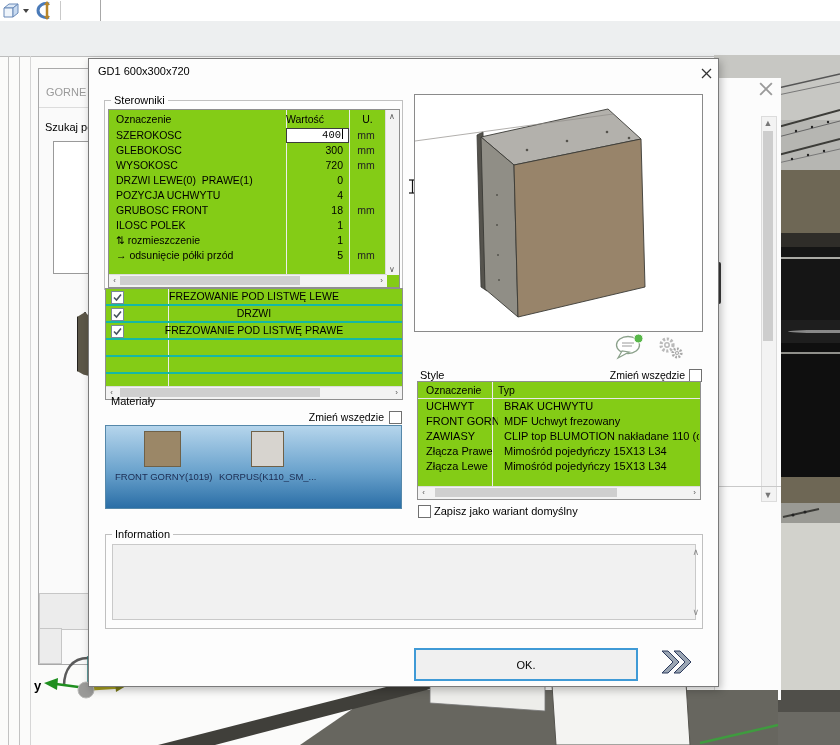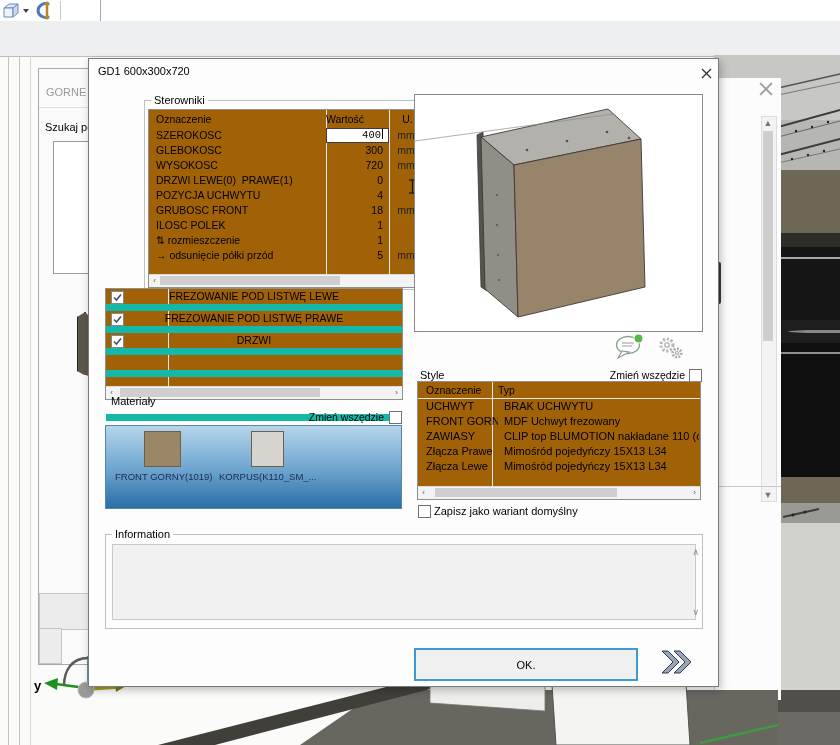--- a/index.html
+++ b/index.html
@@ -66,41 +66,41 @@
 
   
   #dlg{left:88px;top:58px;width:629px;height:627px;background:#fdfdfd;border:1px solid #7a7a7a;
        box-shadow:2px 3px 8px rgba(0,0,0,.25);}
   #dlg .dlg-title{position:absolute;left:9px;top:6px;font-size:11px;}
   #dlg-close{position:absolute;left:606px;top:5px;width:22px;height:18px;display:flex;align-items:center;justify-content:center;}
 
   .grp{position:absolute;border:1px solid #c0c0c0;}
   .grp-label{position:absolute;left:6px;top:-7px;background:#fdfdfd;padding:0 3px;font-size:11px;}
 
-  #grp-ster{left:15px;top:41px;width:297px;height:188px;margin-left:40px;}
-  .dtable{position:absolute;background:#a16207;border:1px solid #8f8f8f;}
+  #grp-ster{left:15px;top:41px;width:297px;height:188px;}
+  .dtable{position:absolute;background:#84cc16;border:1px solid #8f8f8f;}
   #ctrl-table{left:3px;top:8px;width:290px;height:177px;}
   .vscroll{position:absolute;top:0;right:0;bottom:12px;width:13px;background:#f3f3f3;border-left:1px solid #dcdcdc;}
   .hscroll{position:absolute;left:0;bottom:0;height:12px;background:#f3f3f3;border-top:1px solid #dcdcdc;}
   .hthumb{position:absolute;top:1px;height:9px;background:#cfcfcf;}
   .col-sep{position:absolute;width:1px;background:#ececec;top:0;}
   #ctrl-head{position:absolute;left:0;top:0;right:13px;height:17px;font-size:10.5px;}
   #ctrl-head .h-name{position:absolute;left:7px;top:3px;}
   #ctrl-head .h-val{position:absolute;left:177px;top:3px;width:59px;text-align:left;}
   #ctrl-head .h-unit{position:absolute;left:240px;top:3px;width:37px;text-align:center;}
   #ctrl-rows{position:absolute;left:0;top:18px;right:13px;bottom:12px;overflow:hidden;}
   .ctrl-row{height:15px;line-height:15px;font-size:10.5px;white-space:nowrap;}
   .ctrl-name{display:inline-block;width:170px;padding-left:7px;vertical-align:top;white-space:pre;overflow:hidden;}
   .ctrl-val{display:inline-block;width:57px;padding-right:6px;text-align:right;vertical-align:top;}
   .ctrl-val.edit{outline:1px solid #3c3c3c;outline-offset:-1px;background:#fff;font-family:Liberation Mono, monospace;}
   .ctrl-unit{display:inline-block;width:34px;text-align:center;vertical-align:top;color:#222;}
   .caret{display:inline-block;width:1px;height:10px;background:#000;margin-left:1px;vertical-align:-1px;}
 
   #chk-table{left:16px;top:229px;width:296px;height:110px;}
-  .opt-row{position:relative;height:15px;line-height:15px;border-bottom:7px solid #14b8a6;font-size:10.5px;text-align:center;}
+  .opt-row{position:relative;height:15px;line-height:15px;border-bottom:2px solid #14b8a6;font-size:10.5px;text-align:center;}
   .chkbox{position:absolute;left:5px;top:2px;width:11px;height:11px;background:#fff;border:1px solid #7a8a99;}
   .chkbox svg{position:absolute;left:0;top:0;}
 
   #mat-label{left:22px;top:336px;}
   .chg-label{position:absolute;text-align:right;font-size:10.5px;}
   #mat-chg-label{left:215px;top:352px;width:80px;}
   .sq-chk{position:absolute;width:11px;height:11px;background:#fff;border:1px solid #707070;}
   #mat-chk{left:300px;top:352px;}
   #mat-panel{left:16px;top:366px;width:295px;height:82px;border:1px solid #5588aa;
              background:linear-gradient(#b5d5ec,#6ba3cd 55%,#2a6ea6);}
@@ -312,26 +312,26 @@
       <div id="opt-rows">
           <div class="opt-row"><span class="chkbox">
               <svg width="11" height="11" viewBox="0 0 11 11">
                 <polyline points="2,5.5 4.5,8 9,2.5" fill="none" stroke="#46535e" stroke-width="1.6"></polyline>
               </svg>
             </span><span class="opt-label">FREZOWANIE POD LISTWĘ LEWE</span></div>
           <div class="opt-row"><span class="chkbox">
               <svg width="11" height="11" viewBox="0 0 11 11">
                 <polyline points="2,5.5 4.5,8 9,2.5" fill="none" stroke="#46535e" stroke-width="1.6"></polyline>
               </svg>
-            </span><span class="opt-label">FREZOWANIE POD LISTWĘ PRAWE</span></div>
+            </span><span class="opt-label">DRZWI</span></div>
           <div class="opt-row"><span class="chkbox">
               <svg width="11" height="11" viewBox="0 0 11 11">
                 <polyline points="2,5.5 4.5,8 9,2.5" fill="none" stroke="#46535e" stroke-width="1.6"></polyline>
               </svg>
-            </span><span class="opt-label">DRZWI</span></div>
+            </span><span class="opt-label">FREZOWANIE POD LISTWĘ PRAWE</span></div>
           <div class="opt-row"></div>
           <div class="opt-row"></div>
           <div class="opt-row"></div>
         </div>
       <div class="hscroll" style="right:0">
         <div class="scr-btn" style="left:1px;top:1px;width:9px;height:9px;font-size:8px">‹</div>
         <div class="hthumb" style="left:14px;width:200px"></div>
         <div class="scr-btn" style="right:1px;top:1px;width:9px;height:9px;font-size:8px">›</div>
       </div>
     </div>

